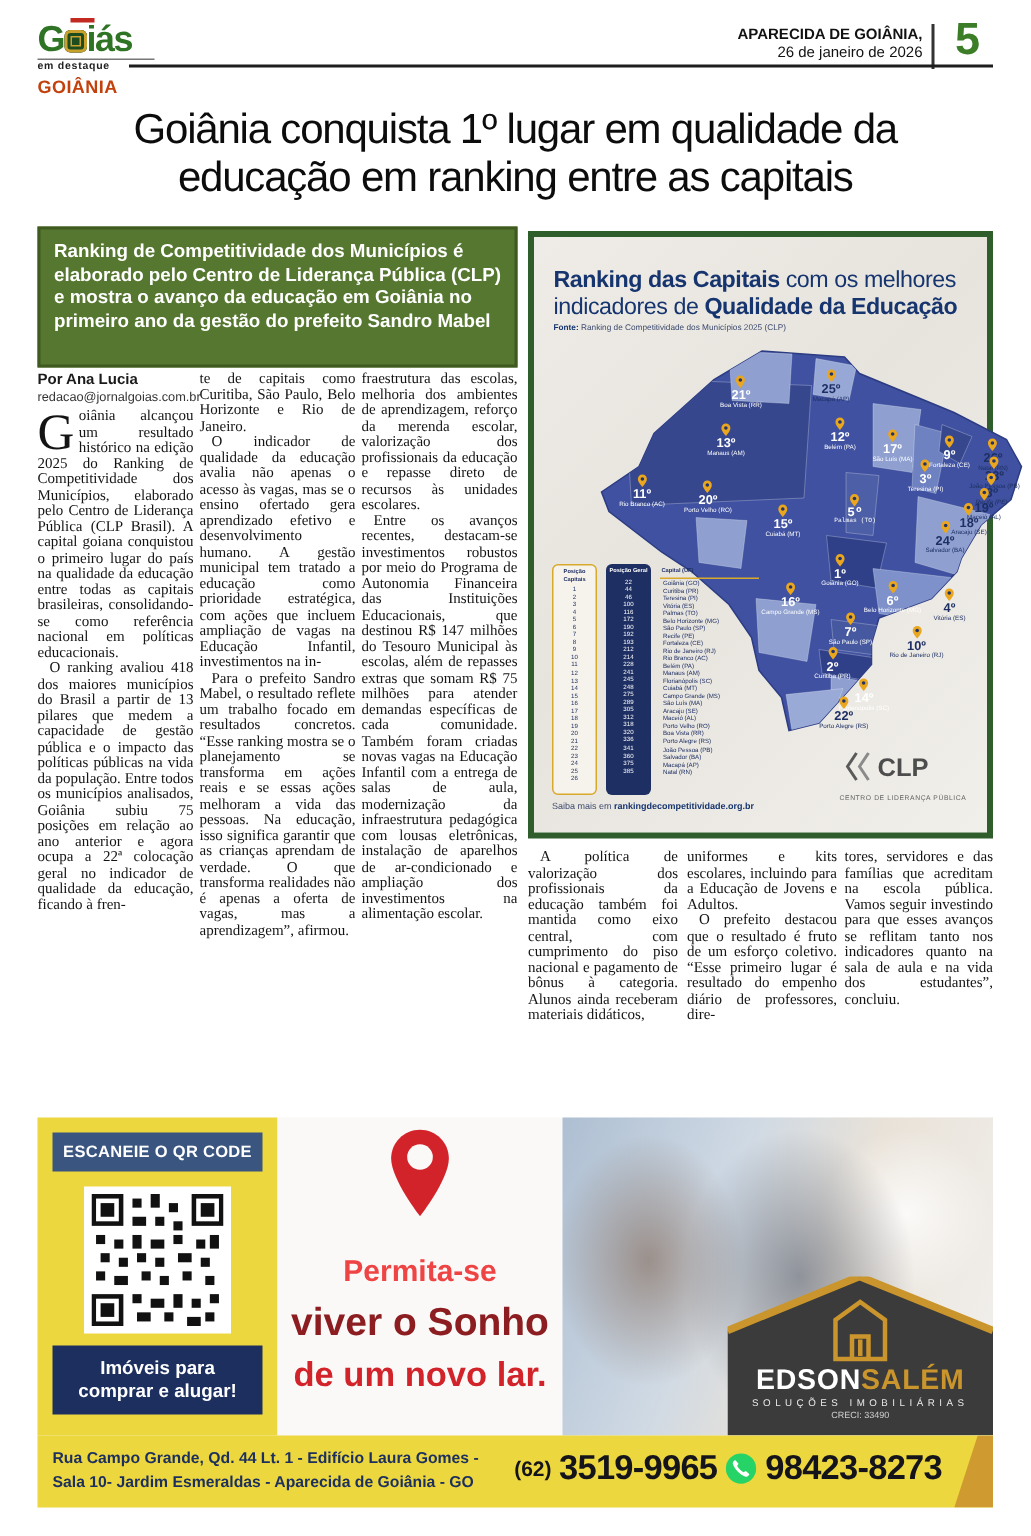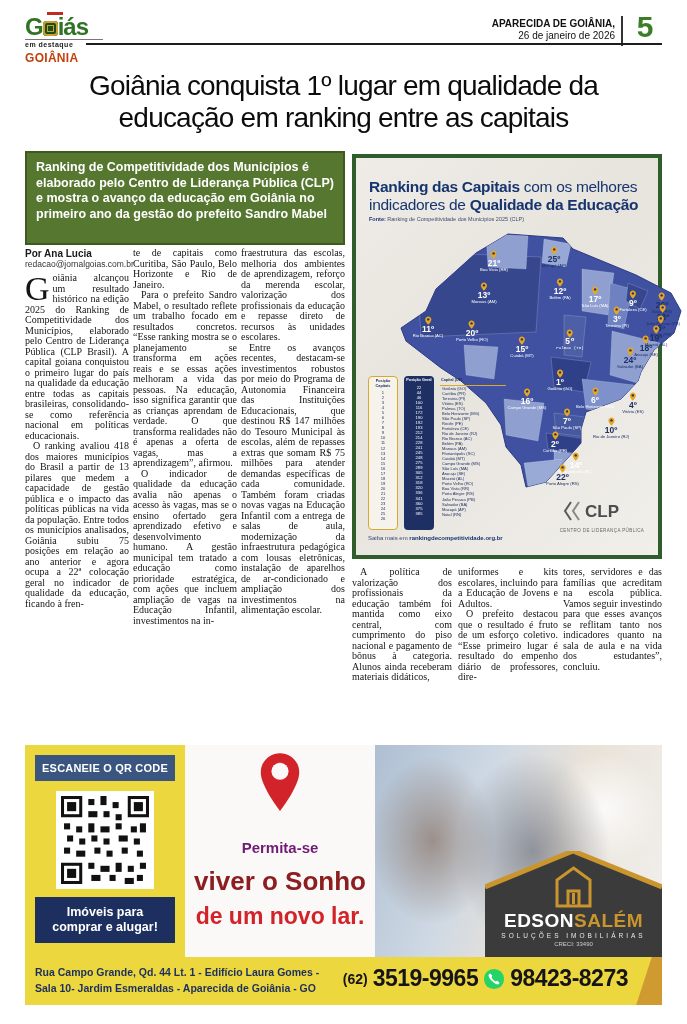--- a/index.html
+++ b/index.html
@@ -80,21 +80,21 @@
   .ad-left { position:absolute; left:0; top:0; width:160px; height:212px; background:#ecd73e; }
   .scan-box { position:absolute; left:10px; top:10px; width:140px; height:26px; background:#3a557f;
     color:#fff; font-weight:bold; font-size:11px; display:flex; align-items:center; justify-content:center; letter-spacing:.2px; }
   .qr-wrap { position:absolute; left:31px; top:46px; width:98px; height:98px; background:#fff; padding:5px; }
   .qr-wrap svg { width:88px; height:88px; display:block; }
   .imoveis-box { position:absolute; left:10px; top:152px; width:140px; height:46px; background:#1c2f5e;
     color:#fff; font-weight:bold; font-size:12.5px; line-height:15px; display:flex; align-items:center; justify-content:center; text-align:center; padding:0 10px; }
   .ad-mid { position:absolute; left:160px; top:0; width:190px; height:212px; background:#faf9f7; }
   .ad-pin { position:absolute; left:70px; top:6px; width:50px; height:62px; }
   .slogan { position:absolute; left:0; top:88px; width:190px; text-align:center; font-weight:800; }
-  .slogan .s1 { font-size:15px; color:#701a75; line-height:30px; }
+  .slogan .s1 { font-size:20px; color:#ef4444; line-height:30px; }
   .slogan .s2 { font-size:26px; color:#8c1d20; line-height:36px; }
   .slogan .s3 { font-size:23px; color:#d2232a; line-height:34px; }
   .ad-photo { position:absolute; left:350px; top:0; width:287px; height:212px;
     background:
       radial-gradient(90px 120px at 20% 45%, rgba(120,90,70,.55), transparent 70%),
       radial-gradient(110px 140px at 55% 50%, rgba(60,70,90,.5), transparent 70%),
       radial-gradient(80px 80px at 80% 30%, rgba(255,255,255,.8), transparent 70%),
       linear-gradient(110deg,#aebfd2 0%,#cfd9e4 35%,#e9e2d8 60%,#f2f1ef 100%); }
   .badge { position:absolute; left:460px; top:106px; width:177px; height:106px; }
   .badge svg.bg { position:absolute; left:0; top:0; width:177px; height:106px; }
@@ -142,22 +142,22 @@
     <div class="author">Por Ana Lucia</div>
     <div class="email">redacao@jornalgoias.com.br</div>
   </div>
 
   <div class="col col1">
     <p class="nofirst"><span class="dropcap">G</span><span>oiânia alcançou um resultado histórico na edição 2025 do Ranking de Competitividade dos Municípios, elaborado pelo Centro de Liderança Pública (CLP Brasil). A capital goiana conquistou o primeiro lugar do país na qualidade da educação entre todas as capitais brasileiras, consolidando-se como referência nacional em políticas educacionais.</span></p>
     <p>O ranking avaliou 418 dos maiores municípios do Brasil a partir de 13 pilares que medem a capacidade de gestão pública e o impacto das políticas públicas na vida da população. Entre todos os municípios analisados, Goiânia subiu 75 posições em relação ao ano anterior e agora ocupa a 22ª colocação geral no indicador de qualidade da educação, ficando à fren-</p>
   </div>
   <div class="col col2">
     <p class="nofirst">te de capitais como Curitiba, São Paulo, Belo Horizonte e Rio de Janeiro.</p>
+    <p>O indicador de qualidade da educação avalia não apenas o acesso às vagas, mas se o ensino ofertado gera aprendizado efetivo e desenvolvimento humano. A gestão municipal tem tratado a educação como prioridade estratégica, com ações que incluem ampliação de vagas na Educação Infantil, investimentos na in-</p>
     <p>Para o prefeito Sandro Mabel, o resultado reflete um trabalho focado em resultados concretos. “Esse ranking mostra se o planejamento se transforma em ações reais e se essas ações melhoram a vida das pessoas. Na educação, isso significa garantir que as crianças aprendam de verdade. O que transforma realidades não é apenas a oferta de vagas, mas a aprendizagem”, afirmou.</p>
-    <p>O indicador de qualidade da educação avalia não apenas o acesso às vagas, mas se o ensino ofertado gera aprendizado efetivo e desenvolvimento humano. A gestão municipal tem tratado a educação como prioridade estratégica, com ações que incluem ampliação de vagas na Educação Infantil, investimentos na in-</p>
   </div>
   <div class="col col3">
     <p class="nofirst">fraestrutura das escolas, melhoria dos ambientes de aprendizagem, reforço da merenda escolar, valorização dos profissionais da educação e repasse direto de recursos às unidades escolares.</p>
     <p>Entre os avanços recentes, destacam-se investimentos robustos por meio do Programa de Autonomia Financeira das Instituições Educacionais, que destinou R$ 147 milhões do Tesouro Municipal às escolas, além de repasses extras que somam R$ 75 milhões para atender demandas específicas de cada comunidade. Também foram criadas novas vagas na Educação Infantil com a entrega de salas de aula, modernização da infraestrutura pedagógica com lousas eletrônicas, instalação de aparelhos de ar-condicionado e ampliação dos investimentos na alimentação escolar.</p>
   </div>
   <div class="col col4">
     <p>A política de valorização dos profissionais da educação também foi mantida como eixo central, com cumprimento do piso nacional e pagamento de bônus à categoria. Alunos ainda receberam materiais didáticos,</p>
   </div>
   <div class="col col6">
     <p class="nofirst">tores, servidores e das famílias que acreditam na escola pública. Vamos seguir investindo para que esses avanços se reflitam tanto nos indicadores quanto na sala de aula e na vida dos estudantes”, concluiu.</p>

